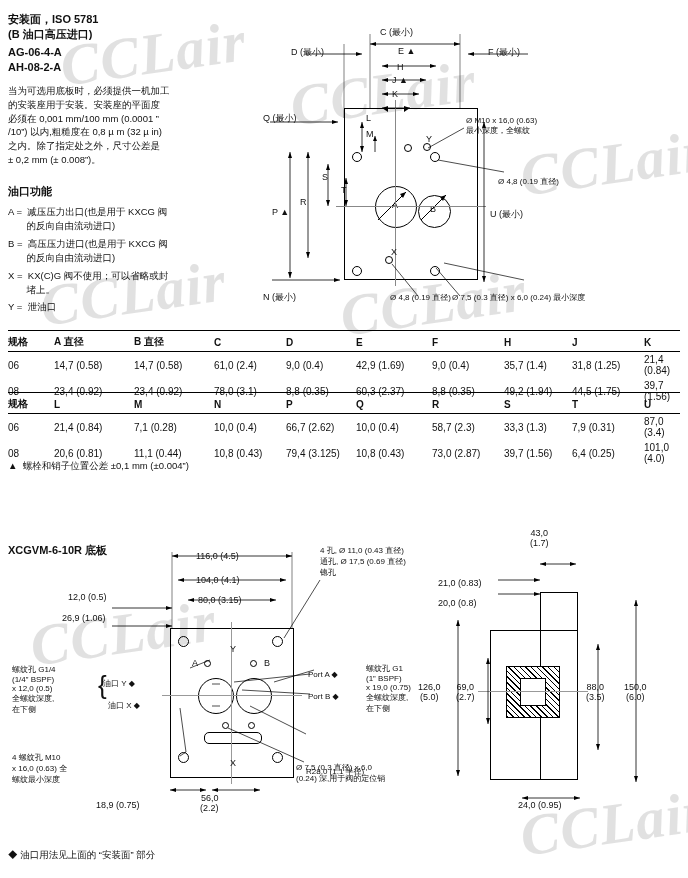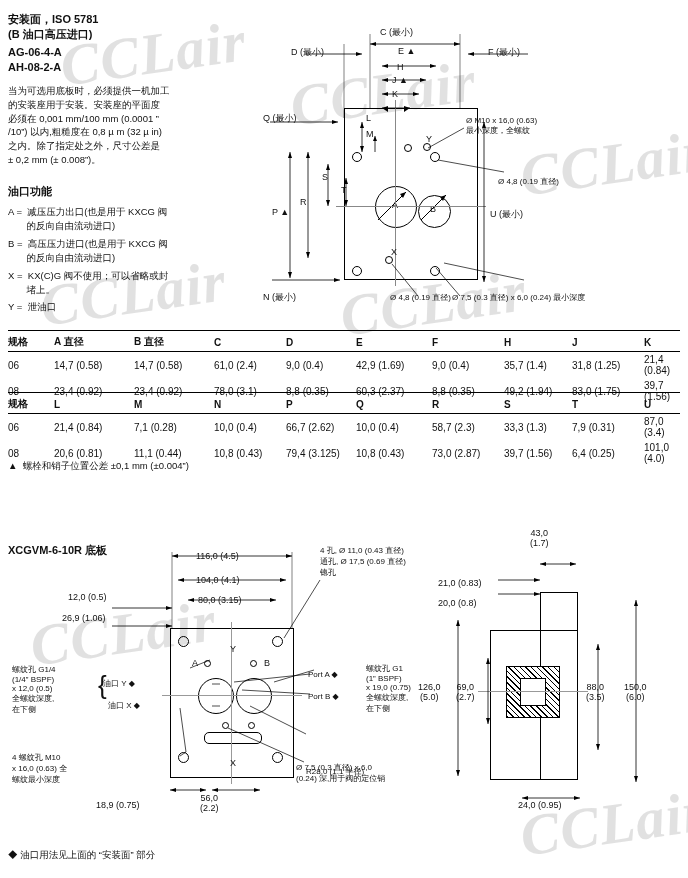--- a/index.html
+++ b/index.html
@@ -254,21 +254,21 @@
     </tr>
     <tr>
       <td class="bold">08</td>
       <td>23,4 (0.92)</td>
       <td>23,4 (0.92)</td>
       <td>78,0 (3.1)</td>
       <td>8,8 (0.35)</td>
       <td>60,3 (2.37)</td>
       <td>8,8 (0.35)</td>
       <td>49,2 (1.94)</td>
-      <td>83,0 (1.75)</td>
+      <td>44,5 (1.75)</td>
       <td>39,7 (1.56)</td>
     </tr>
   </tbody>
     </table>
 
   <div class="topline" style="left:8px;top:392px;width:672px;"></div>
   <table class="spec" style="left:8px;top:395px;width:672px;">
     <tbody>
         <tr class="hdr">
       <th style="width:44px;">规格</th>
@@ -362,21 +362,21 @@
 
     <svg width="180" height="40" style="left:150px;top:780px;">
       <line x1="20" y1="10" x2="56" y2="10" stroke="#000" stroke-width="0.8"></line>
       <polygon points="20,10 26,8 26,12" fill="#000"></polygon>
         <polygon points="56,10 50,8 50,12" fill="#000"></polygon>
       <line x1="62" y1="10" x2="110" y2="10" stroke="#000" stroke-width="0.8"></line>
       <polygon points="62,10 68,8 68,12" fill="#000"></polygon>
         <polygon points="110,10 104,8 104,12" fill="#000"></polygon>
     </svg>
     <div class="lbl" style="left:96px;top:800px;">18,9 (0.75)</div>
-    <div class="lbl ctr" style="left:200px;top:793px;white-space:pre;text-align:center;">56,0
+    <div class="lbl ctr" style="left:200px;top:793px;white-space:pre;text-align:right;">56,0
 (2.2)</div>
   </div>
 
   <div>
     <div class="rect" style="left:490px;top:630px;width:86px;height:148px;"></div>
     <div class="rect" style="left:540px;top:592px;width:36px;height:186px;"></div>
     <div class="rect" style="left:506px;top:666px;width:52px;height:50px;background:repeating-linear-gradient(45deg,#000 0 1px,#fff 1px 4px);"></div>
     <div class="rect" style="left:520px;top:678px;width:24px;height:26px;background:#fff;"></div>
     <div class="ln hl" style="left:478px;top:691px;width:110px;background:#999;"></div>
 

